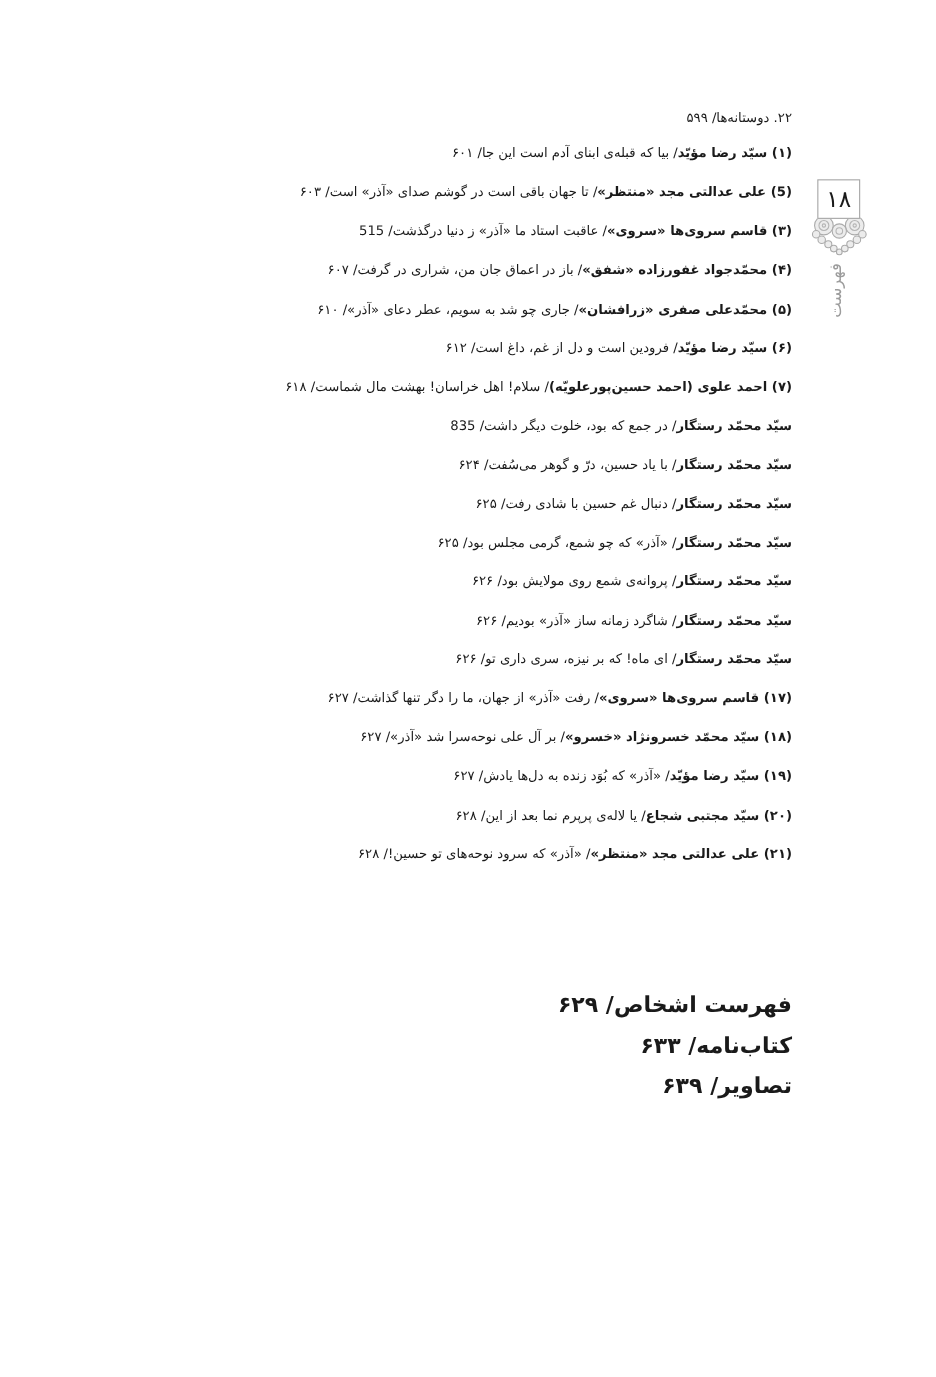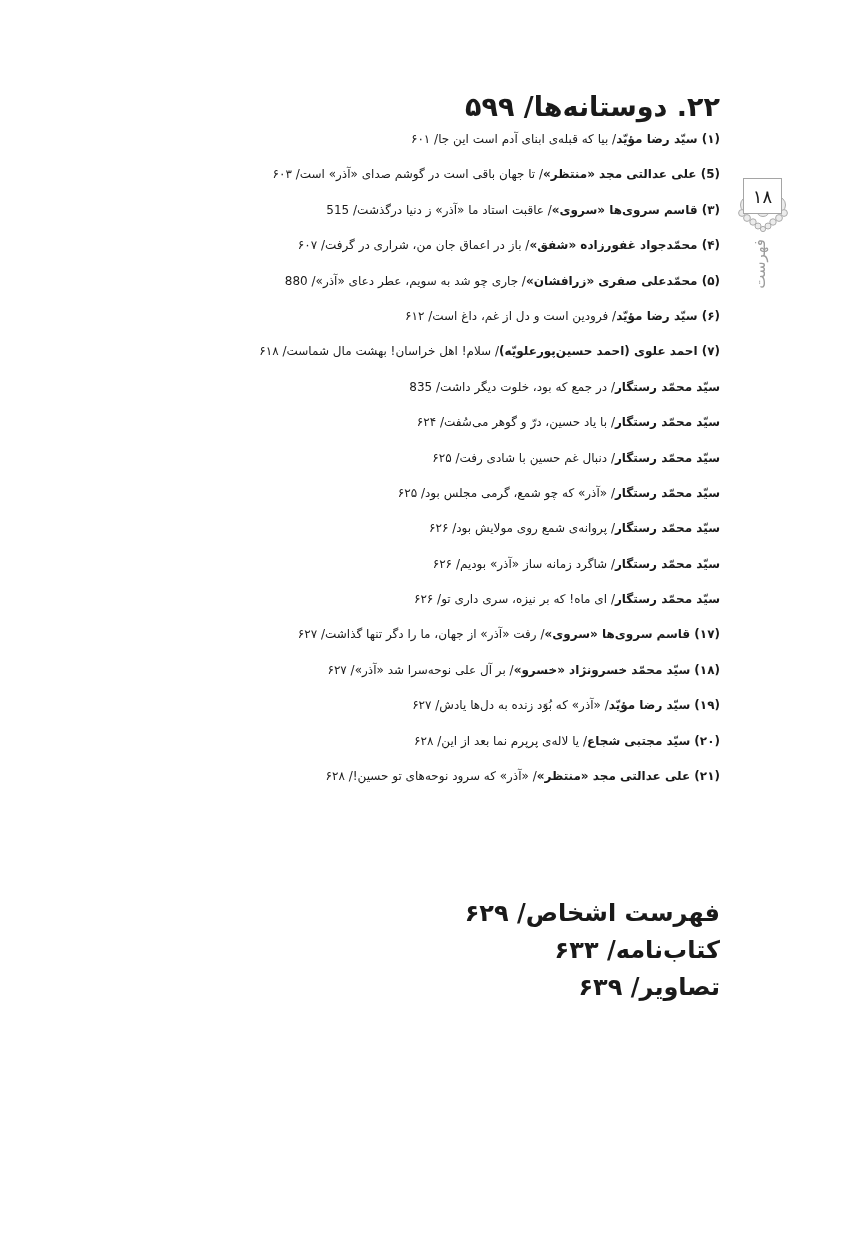--- a/index.html
+++ b/index.html
@@ -15,53 +15,53 @@
 
   
   .content {
     position: absolute;
     top: 92px; right: 131px;
     direction: rtl;
     text-align: right;
     white-space: nowrap;
   }
   .title {
-    font-weight: bold;
-    font-size: 27px;
+    font-weight: normal;
+    font-size: 12px;
     line-height: 30px;
     letter-spacing: 0;
   }
   .entries { margin-top: 0; }
   .entry {
     font-size: 12px;
     line-height: 35.4px;
     height: 35.4px;
   }
   .entry b { font-weight: bold; }
 
   .footer {
     position: absolute;
     top: 895px; right: 131px;
     direction: rtl;
     text-align: right;
     white-space: nowrap;
     font-weight: bold;
-    font-size: 24px;
+    font-size: 20px;
     line-height: 37px;
   }
 
   
   .pagenum-box {
     position: absolute;
-    left: 743px; top: 178px;
+    left: 743px; top: 163px;
     width: 37px; height: 34px;
     background: #ffffff;
     border: 1px solid #a5a5a5;
     display: flex; align-items: center; justify-content: center;
-    font-size: 18px;
+    font-size: 21px;
     color: #1a1a1a;
     z-index: 2;
   }
   .ornament {
     position: absolute;
     left: 735px; top: 195px;
     width: 56px; height: 38px;
     z-index: 1;
   }
   .vlabel {
@@ -88,21 +88,21 @@
     <div class="title">۲۲. دوستانه‌ها/ ۵۹۹</div>
     <div class="entries">
   <div class="entry"><b>(۱) سیّد رضا مؤیّد</b><span>/ بیا که قبله‌ی ابنای آدم است این جا/ ۶۰۱</span></div>
 
   <div class="entry"><b>(5) علی عدالتی مجد «منتظر»</b><span>/ تا جهان باقی است در گوشم صدای «آذر» است/ ۶۰۳</span></div>
 
   <div class="entry"><b>(۳) قاسم سروی‌ها «سروی»</b><span>/ عاقبت استاد ما «آذر» ز دنیا درگذشت/ 515</span></div>
 
   <div class="entry"><b>(۴) محمّدجواد غفورزاده «شفق»</b><span>/ باز در اعماق جان من، شراری در گرفت/ ۶۰۷</span></div>
 
-  <div class="entry"><b>(۵) محمّدعلی صفری «زرافشان»</b><span>/ جاری چو شد به سویم، عطر دعای «آذر»/ 880</span></div>
+  <div class="entry"><b>(۵) محمّدعلی صفری «زرافشان»</b><span>/ جاری چو شد به سویم، عطر دعای «آذر»/ ۶۱۰</span></div>
 
   <div class="entry"><b>(۶) سیّد رضا مؤیّد</b><span>/ فرودین است و دل از غم، داغ است/ ۶۱۲</span></div>
 
   <div class="entry"><b>(۷) احمد علوی (احمد حسین‌پورعلویّه)</b><span>/ سلام! اهل خراسان! بهشت مال شماست/ ۶۱۸</span></div>
 
 
   <div class="entry"><b>سیّد محمّد رستگار</b><span>/ در جمع که بود، خلوت دیگر داشت/ 835</span></div>
 
   <div class="entry"><b>سیّد محمّد رستگار</b><span>/ با یاد حسین، درّ و گوهر می‌سُفت/ ۶۲۴</span></div>
 

